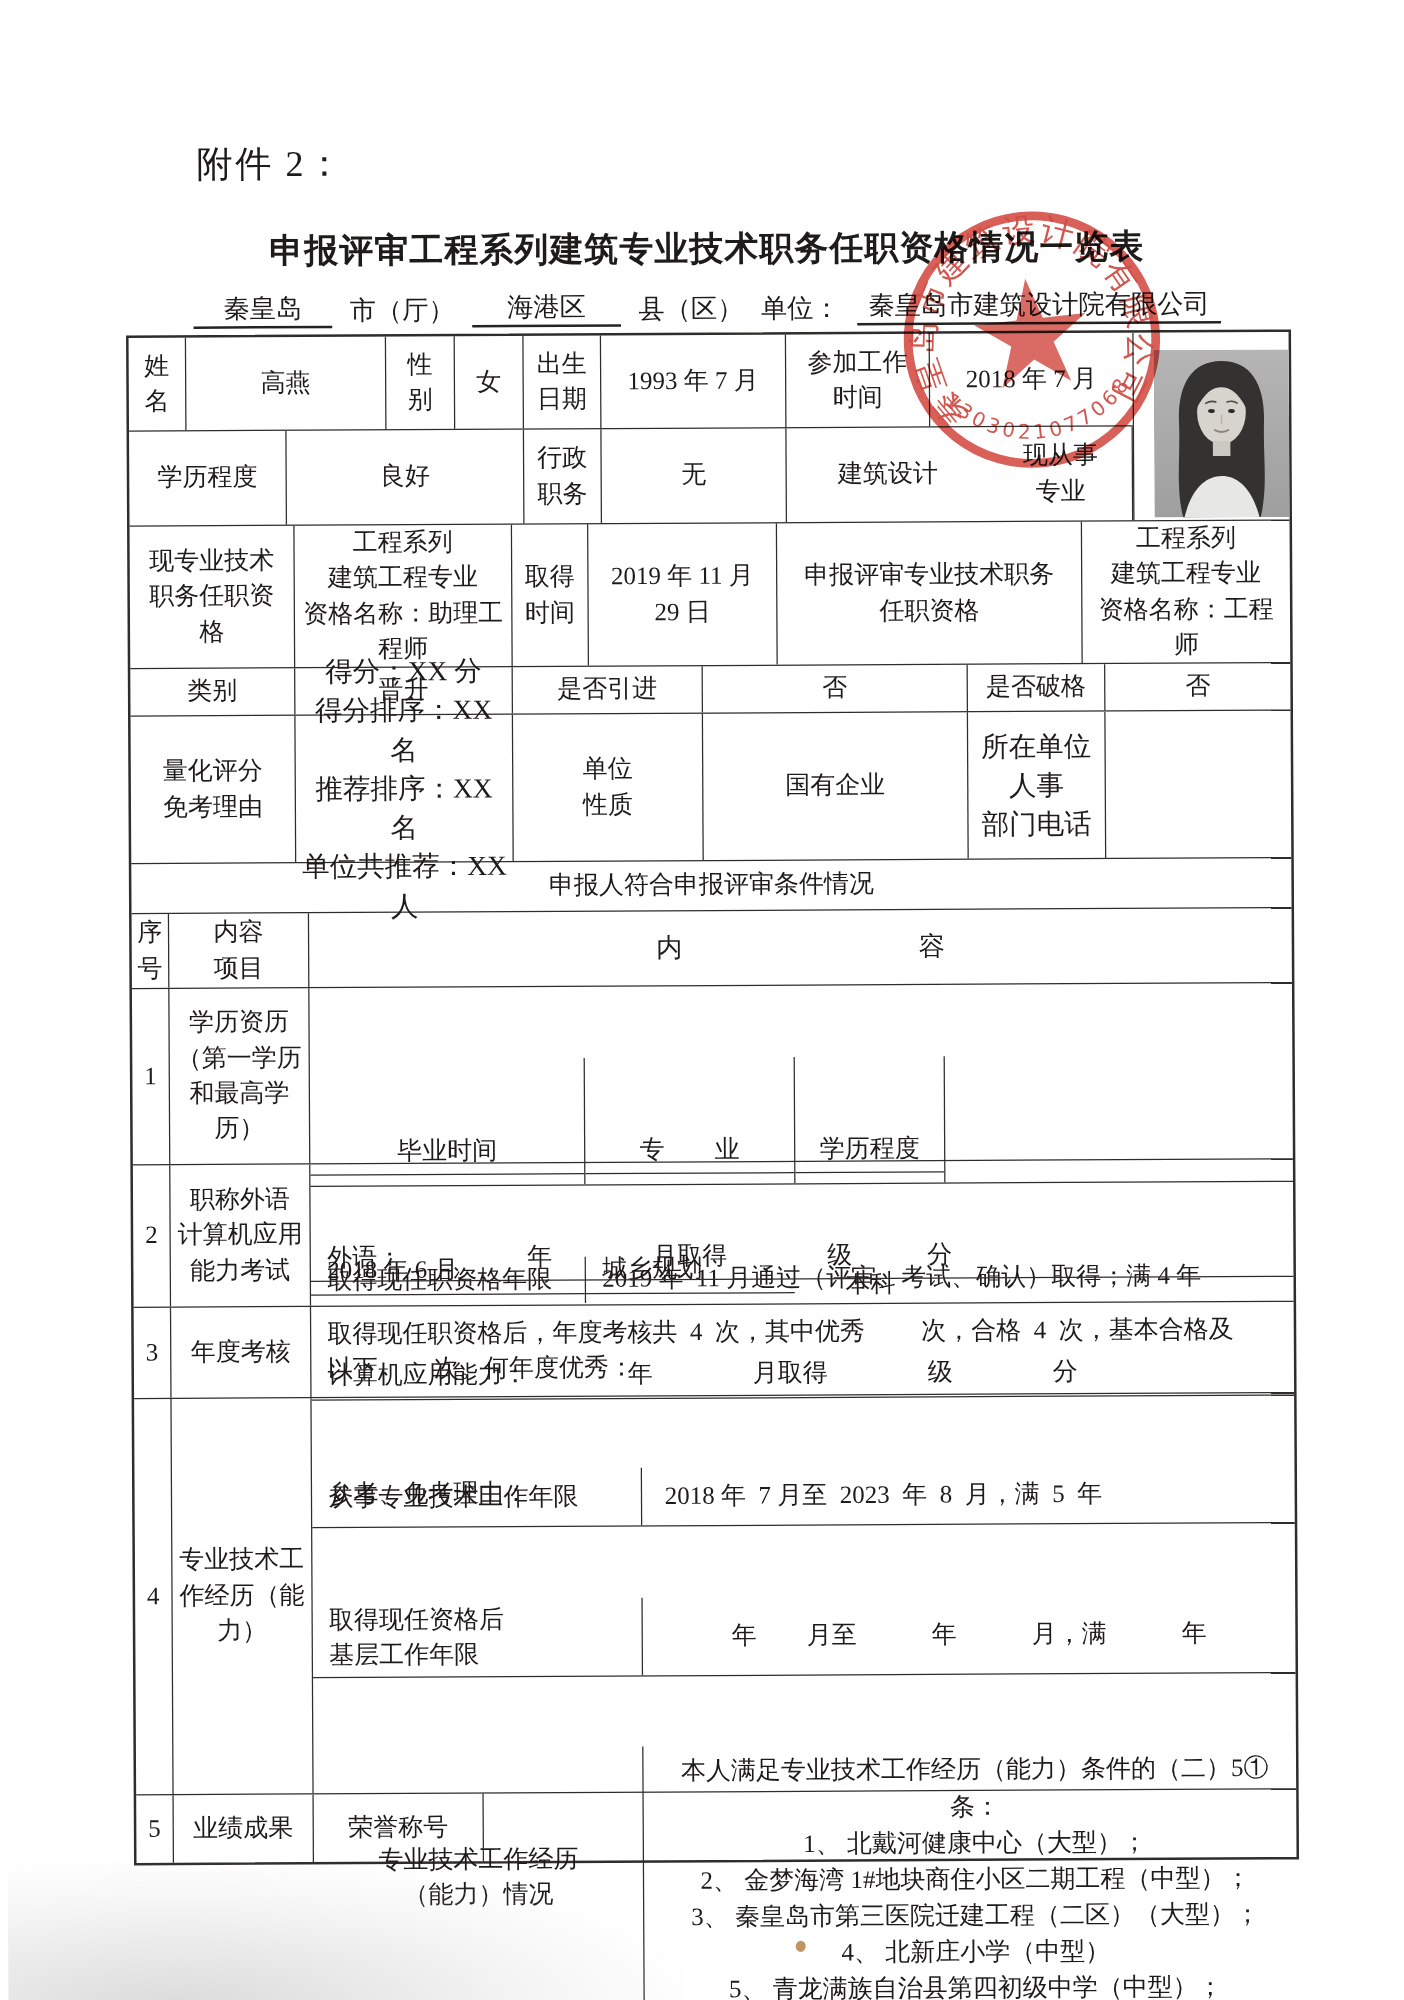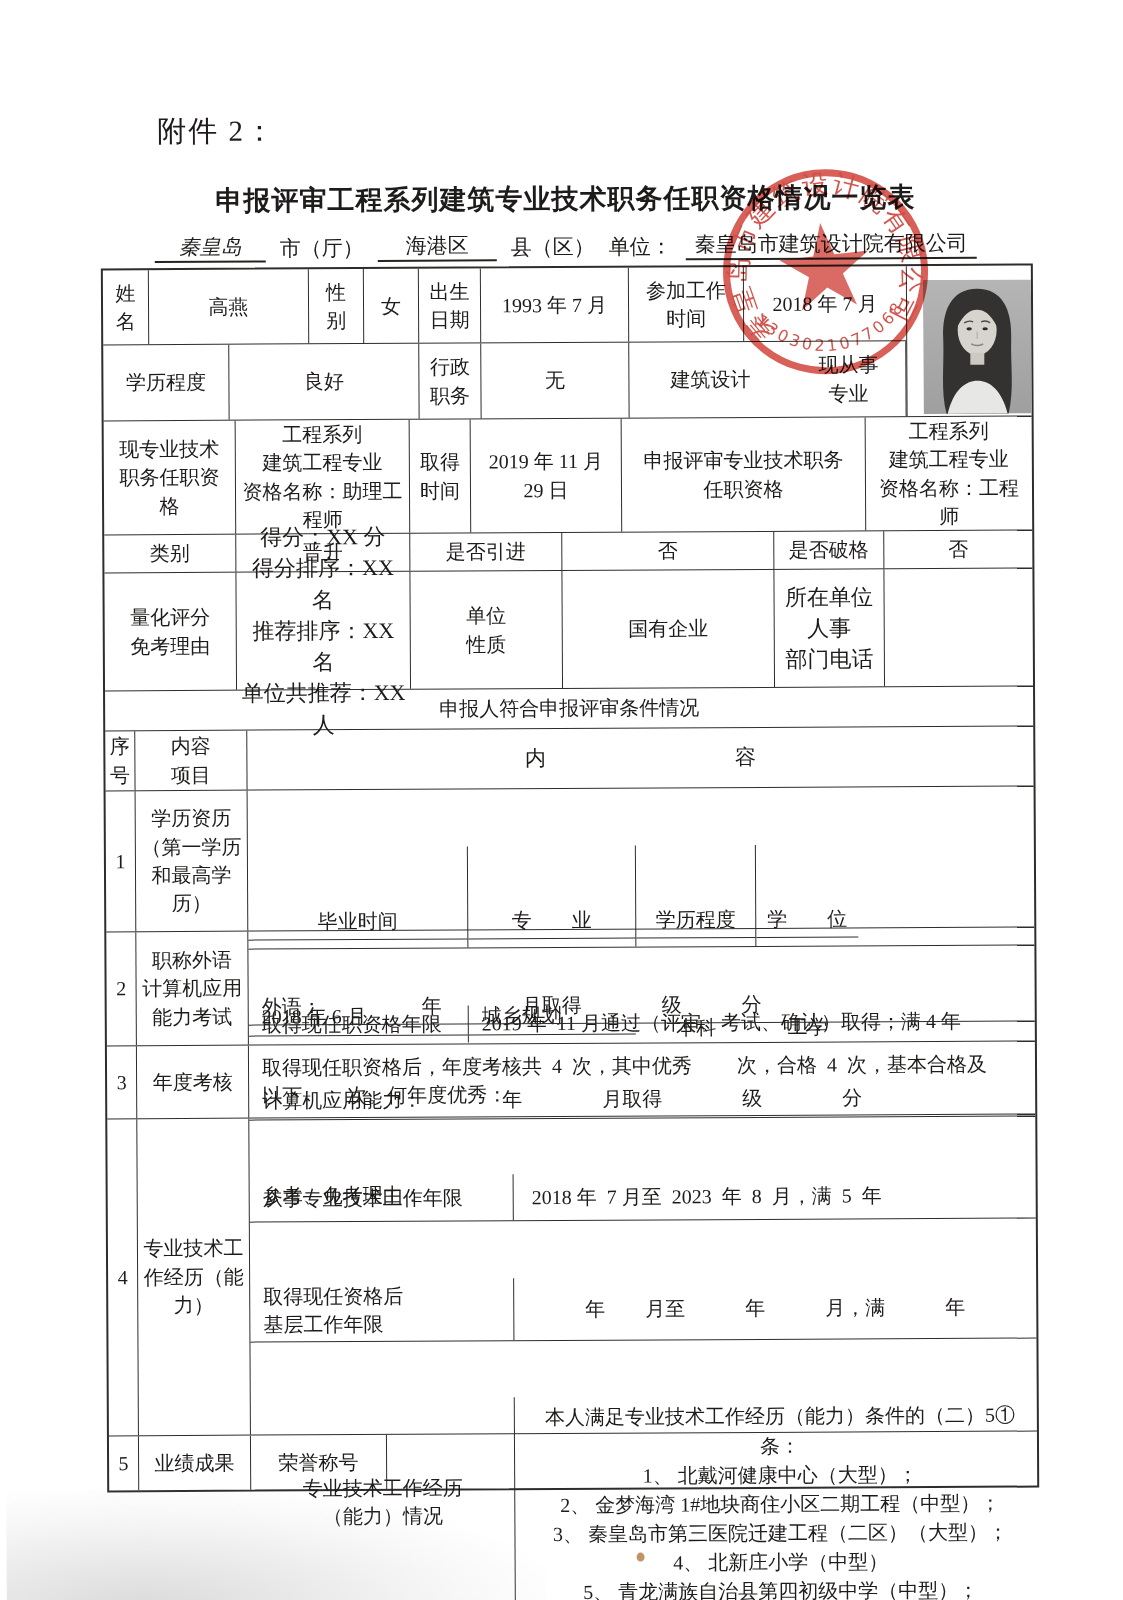--- a/index.html
+++ b/index.html
@@ -8,21 +8,21 @@
     width:1123px;height:1600px;position:relative;background:#ffffff;
     font-family:"Liberation Serif","DejaVu Serif",serif;color:var(--ink);
     overflow:hidden;
   }
   .sheet{position:absolute;left:0;top:0;width:1123px;height:1600px;transform:rotate(-0.3deg);transform-origin:560px 300px;}
   .attach{position:absolute;left:158px;top:110px;font-size:29px;letter-spacing:2px;}
   .title{position:absolute;left:100px;top:181px;width:932px;text-align:center;font-size:27px;font-weight:600;letter-spacing:1px;}
   .unitline{position:absolute;left:100px;top:231px;width:932px;display:flex;justify-content:center;align-items:flex-end;font-size:21px;}
   .unitline span{white-space:pre;}
   .u{border-bottom:2px solid #24231f;text-align:center;}
-  .pd22{padding:0 24px;font-style:italic;} .pd26{padding:0 28px;text-align:center;} .pd8{padding:0 9px;}
+  .pd22{padding:0 24px;} .pd26{padding:0 28px;text-align:center;} .pd8{padding:0 9px;}
   .gap{width:14px;}
 
   .tbl{position:absolute;left:101px;top:266px;width:932px;border:2px solid var(--ln);box-sizing:border-box;background:rgba(255,255,255,0);}
   .row{display:flex;border-bottom:1px solid var(--ln);}
   .row.nb{border-bottom:none;}
   .cell{
     box-sizing:border-box;border-right:1px solid var(--ln);
     display:flex;align-items:center;justify-content:center;
     text-align:center;white-space:pre-wrap;font-size:20px;line-height:1.42;padding:2px 4px;
   }
@@ -189,24 +189,20 @@
           </div>
           <div class="br" style="flex:0 0 168px">
             <div class="stk bb" style="height:36px">专　　业</div>
             <div class="stk l bb" style="height:40px">城乡规划</div>
             <div class="stk" style="height:25px"></div>
           </div>
           <div class="br" style="flex:0 0 120px">
             <div class="stk bb" style="height:36px">学历程度</div>
             <div class="stk" style="height:65px">本科</div>
           </div>
-          <div style="flex:0 0 102px">
-            <div class="stk bb" style="height:36px">学　　位</div>
-            <div class="stk" style="height:65px">工学</div>
-          </div>
         </div>
         <div class="sub nb" style="height:37px">
           <div class="stk l br" style="flex:0 0 220px">取得现任职资格年限</div>
           <div class="stk l" style="flex:0 0 566px">2019 年  11 月通过（评审、考试、确认）取得；满 4 年</div>
         </div>
       </div>
     </div>
 
     <div class="row" style="height:113px">
       <div class="cell" style="flex:0 0 30px">2</div>

